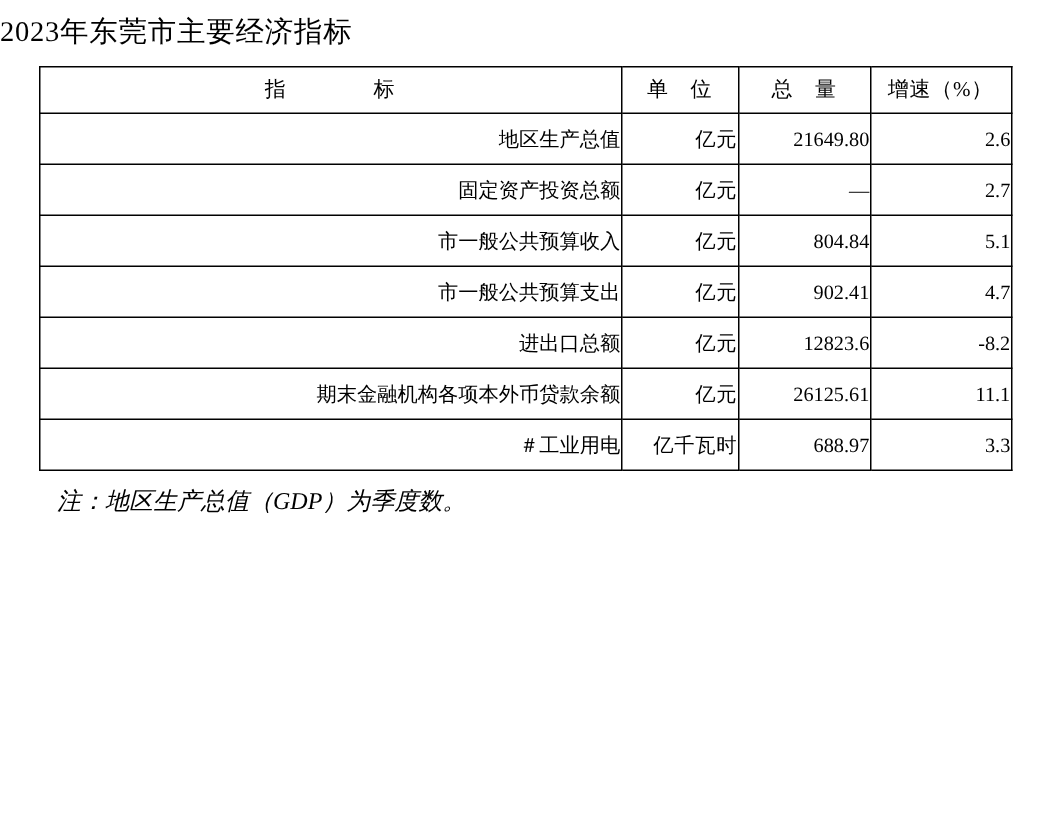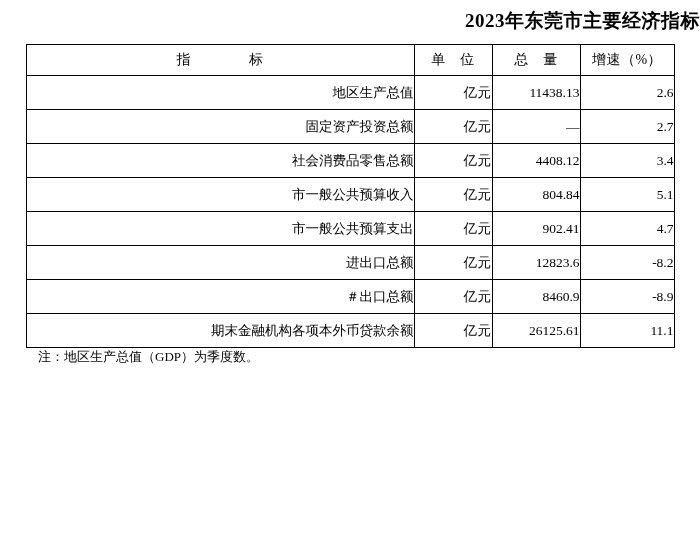--- a/index.html
+++ b/index.html
@@ -14,23 +14,23 @@
     color: #000000;
     overflow: hidden;
   }
   .page {
     width: 700px;
     height: 557px;
     position: relative;
     box-sizing: border-box;
   }
   .doc-title {
-    text-align: right;
+    text-align: left;
     font-size: 19px;
-    font-weight: bold;
+    font-weight: normal;
     letter-spacing: 0.5px;
     padding-top: 8px;
     padding-bottom: 10px;
     font-family: "Liberation Serif", serif;
   }
   table.econ {
     border-collapse: collapse;
     width: 648px;
     margin: 0 auto;
     table-layout: fixed;
@@ -75,25 +75,26 @@
   td.total {
     text-align: right;
     padding-right: 12px;
   }
   td.growth {
     text-align: right;
     padding-right: 10px;
   }
   .note {
     width: 648px;
-    margin: 0 auto 0 auto;
-    font-size: 13px;
+    margin: 10px auto 0 auto;
+    font-size: 16px;
     text-align: left;
     padding-left: 12px;
     box-sizing: border-box;
+    font-style: italic;
   }
 </style>
 </head>
 <body>
 
 <div class="page">
 
   <div class="doc-title">2023年东莞市主要经济指标</div>
 
   <table class="econ">
@@ -108,63 +109,57 @@
         <th class="th-ind">指　　　　标</th>
         <th>单　位</th>
         <th>总　量</th>
         <th>增速（%）</th>
       </tr>
     </thead>
     <tbody>
       <tr>
         <td class="ind">地区生产总值</td>
         <td class="unit">亿元</td>
-        <td class="total">11438.13</td>
+        <td class="total">21649.80</td>
         <td class="growth">2.6</td>
       </tr>
       <tr>
         <td class="ind">固定资产投资总额</td>
         <td class="unit">亿元</td>
         <td class="total">—</td>
         <td class="growth">2.7</td>
-      </tr>
-      <tr>
-        <td class="ind">社会消费品零售总额</td>
-        <td class="unit">亿元</td>
-        <td class="total">4408.12</td>
-        <td class="growth">3.4</td>
       </tr>
       <tr>
         <td class="ind">市一般公共预算收入</td>
         <td class="unit">亿元</td>
         <td class="total">804.84</td>
         <td class="growth">5.1</td>
       </tr>
       <tr>
         <td class="ind">市一般公共预算支出</td>
         <td class="unit">亿元</td>
         <td class="total">902.41</td>
         <td class="growth">4.7</td>
       </tr>
       <tr>
         <td class="ind">进出口总额</td>
         <td class="unit">亿元</td>
         <td class="total">12823.6</td>
         <td class="growth">-8.2</td>
       </tr>
       <tr>
-        <td class="ind indent">＃出口总额</td>
-        <td class="unit">亿元</td>
-        <td class="total">8460.9</td>
-        <td class="growth">-8.9</td>
-      </tr>
-      <tr>
         <td class="ind">期末金融机构各项本外币贷款余额</td>
         <td class="unit">亿元</td>
         <td class="total">26125.61</td>
         <td class="growth">11.1</td>
+      </tr>
+      <tr>
+        <td class="ind indent">＃工业用电</td>
+        <td class="unit">亿千瓦时</td>
+        <td class="total">688.97</td>
+        <td class="growth">3.3</td>
       </tr>
     </tbody>
   </table>
 
   <div class="note">注：地区生产总值（GDP）为季度数。</div>
 
 </div>
 
 </body></html>

